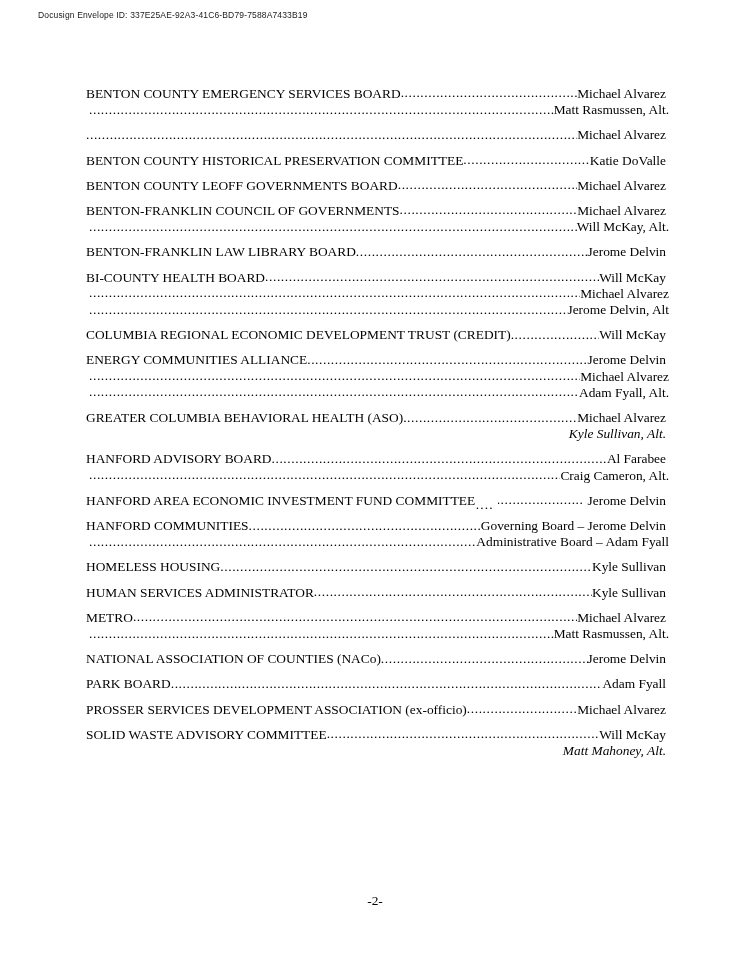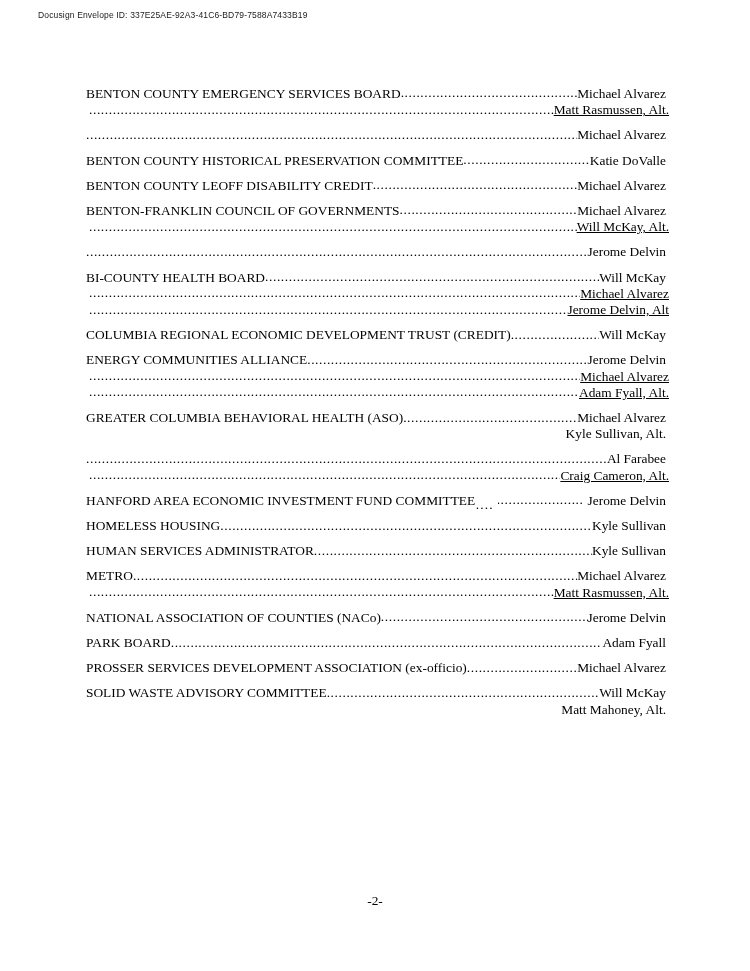--- a/index.html
+++ b/index.html
@@ -78,27 +78,27 @@
   }
 
   .row-name {
     flex: 0 0 auto;
     text-align: right;
   }
 
   
   .row.continuation {
     padding-left: 3px;
-    text-decoration: underline;
   }
 
   
   .row.plain {
     justify-content: flex-end;
     padding-right: 4px;
+    font-style: italic;
   }
 
   
   .leader-broken {
     flex: 1 1 auto;
     overflow: hidden;
     min-width: 0;
     position: relative;
     height: 1em;
     display: flex;
@@ -168,38 +168,39 @@
     </div>
     <div class="entry">
       <div class="row">
         <span class="row-title">BENTON COUNTY HISTORICAL PRESERVATION COMMITTEE </span>
         <span class="row-leader"></span>
         <span class="row-name">Katie DoValle</span>
       </div>
     </div>
     <div class="entry">
       <div class="row">
-        <span class="row-title">BENTON COUNTY LEOFF DISABILITY CREDIT</span>
+        <span class="row-title">BENTON COUNTY LEOFF GOVERNMENTS BOARD</span>
         <span class="row-leader"></span>
         <span class="row-name">Michael Alvarez</span>
       </div>
     </div>
     <div class="entry">
       <div class="row">
         <span class="row-title">BENTON-FRANKLIN COUNCIL OF GOVERNMENTS </span>
         <span class="row-leader"></span>
         <span class="row-name">Michael Alvarez</span>
       </div>
       <div class="row continuation">
         <span class="row-leader"></span>
         <span class="row-name">Will McKay, Alt.</span>
       </div>
     </div>
     <div class="entry">
       <div class="row">
+        <span class="row-title">BENTON-FRANKLIN LAW LIBRARY BOARD</span>
         <span class="row-leader"></span>
         <span class="row-name"> Jerome Delvin</span>
       </div>
     </div>
     <div class="entry">
       <div class="row">
         <span class="row-title">BI-COUNTY HEALTH BOARD</span>
         <span class="row-leader"></span>
         <span class="row-name">Will McKay</span>
       </div>
@@ -239,20 +240,21 @@
         <span class="row-title">GREATER COLUMBIA BEHAVIORAL HEALTH (ASO)</span>
         <span class="row-leader"></span>
         <span class="row-name">Michael Alvarez</span>
       </div>
       <div class="row plain">
         <span class="row-name">Kyle Sullivan, Alt.</span>
       </div>
     </div>
     <div class="entry">
       <div class="row">
+        <span class="row-title">HANFORD ADVISORY BOARD </span>
         <span class="row-leader"></span>
         <span class="row-name">Al Farabee</span>
       </div>
       <div class="row continuation">
         <span class="row-leader"></span>
         <span class="row-name">Craig Cameron, Alt.</span>
       </div>
     </div>
     <div class="entry">
       <div class="row">
@@ -260,20 +262,31 @@
         <span class="leader-broken">
           <span class="seg-fixed">….</span>
           <span class="seg-space"></span>
           <span class="seg-fill"></span>
         </span>
         <span class="row-name"> Jerome Delvin</span>
       </div>
     </div>
     <div class="entry">
       <div class="row">
+        <span class="row-title">HANFORD COMMUNITIES </span>
+        <span class="row-leader"></span>
+        <span class="row-name">Governing Board – Jerome Delvin</span>
+      </div>
+      <div class="row continuation">
+        <span class="row-leader"></span>
+        <span class="row-name">Administrative Board – Adam Fyall</span>
+      </div>
+    </div>
+    <div class="entry">
+      <div class="row">
         <span class="row-title">HOMELESS HOUSING</span>
         <span class="row-leader"></span>
         <span class="row-name">Kyle Sullivan</span>
       </div>
     </div>
     <div class="entry">
       <div class="row">
         <span class="row-title">HUMAN SERVICES ADMINISTRATOR</span>
         <span class="row-leader"></span>
         <span class="row-name">Kyle Sullivan</span>

